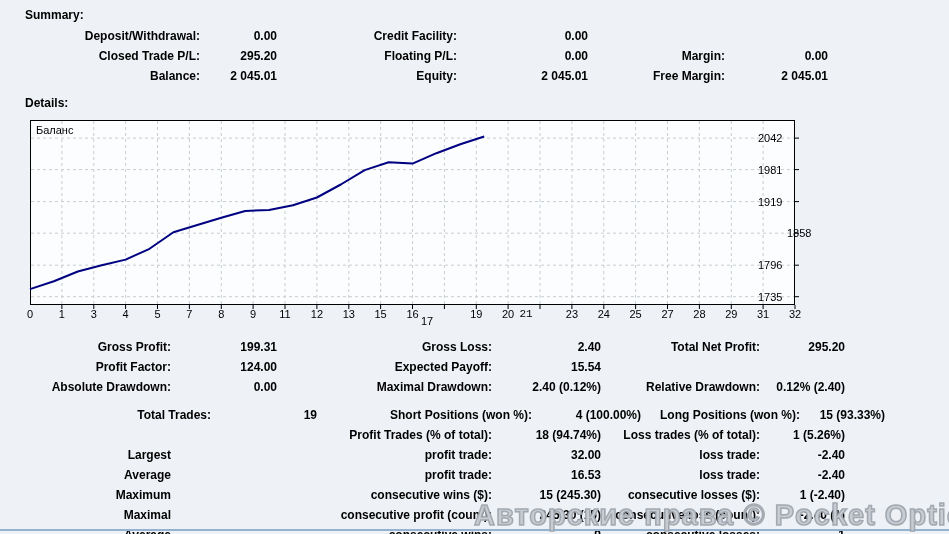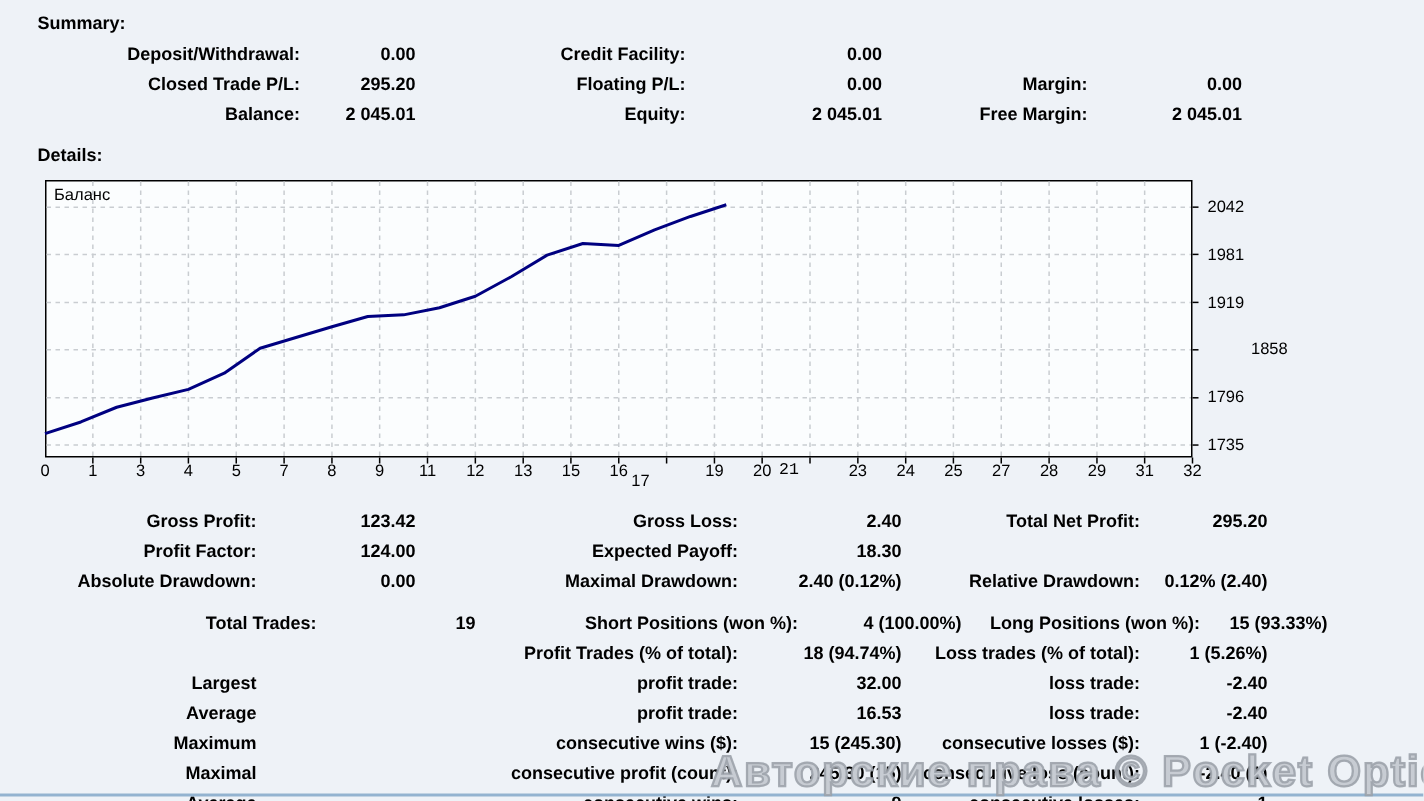--- a/index.html
+++ b/index.html
@@ -40,21 +40,21 @@
   }
   .chart-frame svg{position:absolute;left:0;top:0;overflow:visible;}
   .frame{fill:#fbfdfe;stroke:#000;stroke-width:1;}
   .grid{stroke:#c9cdd1;stroke-width:1;stroke-dasharray:3,3;}
   .tick{stroke:#000;stroke-width:1;}
   .balance-line{fill:none;stroke:#000080;stroke-width:2;stroke-linejoin:round;}
   .chart-legend{
     position:absolute;left:6px;top:4px;
     font-size:11px;color:#000;z-index:3;
   }
-  .y-labels{position:absolute;left:805px;top:120px;width:45px;height:190px;}
+  .y-labels{position:absolute;left:758px;top:120px;width:45px;height:190px;}
   .y-labels span{
     position:absolute;left:0;
     font-size:11px;line-height:12px;white-space:nowrap;
   }
   .x-labels{position:absolute;left:30px;top:308px;width:775px;height:14px;}
   .x-labels span{
     position:absolute;transform:translateX(-50%);
     font-size:11px;line-height:12px;
   }
 
@@ -209,31 +209,31 @@
       <span style="left: 637.5px;">27</span>
       <span style="left: 669.4px;">28</span>
       <span style="left: 701.3px;">29</span>
       <span style="left: 733.1px;">31</span>
       <span style="left: 765px;">32</span>
     </div>
 
   <div class="rows" id="stats-rows">
       <div class="trow stat">
         <span class="cell">Gross Profit:</span>
-        <span class="cell">123.42</span>
+        <span class="cell">199.31</span>
         <span class="cell">Gross Loss:</span>
         <span class="cell">2.40</span>
         <span class="cell">Total Net Profit:</span>
         <span class="cell">295.20</span>
       </div>
       <div class="trow stat">
         <span class="cell">Profit Factor:</span>
         <span class="cell">124.00</span>
         <span class="cell">Expected Payoff:</span>
-        <span class="cell">18.30</span>
+        <span class="cell">15.54</span>
         <span class="cell"></span>
         <span class="cell"></span>
       </div>
       <div class="trow stat">
         <span class="cell">Absolute Drawdown:</span>
         <span class="cell">0.00</span>
         <span class="cell">Maximal Drawdown:</span>
         <span class="cell">2.40 (0.12%)</span>
         <span class="cell">Relative Drawdown:</span>
         <span class="cell">0.12% (2.40)</span>

